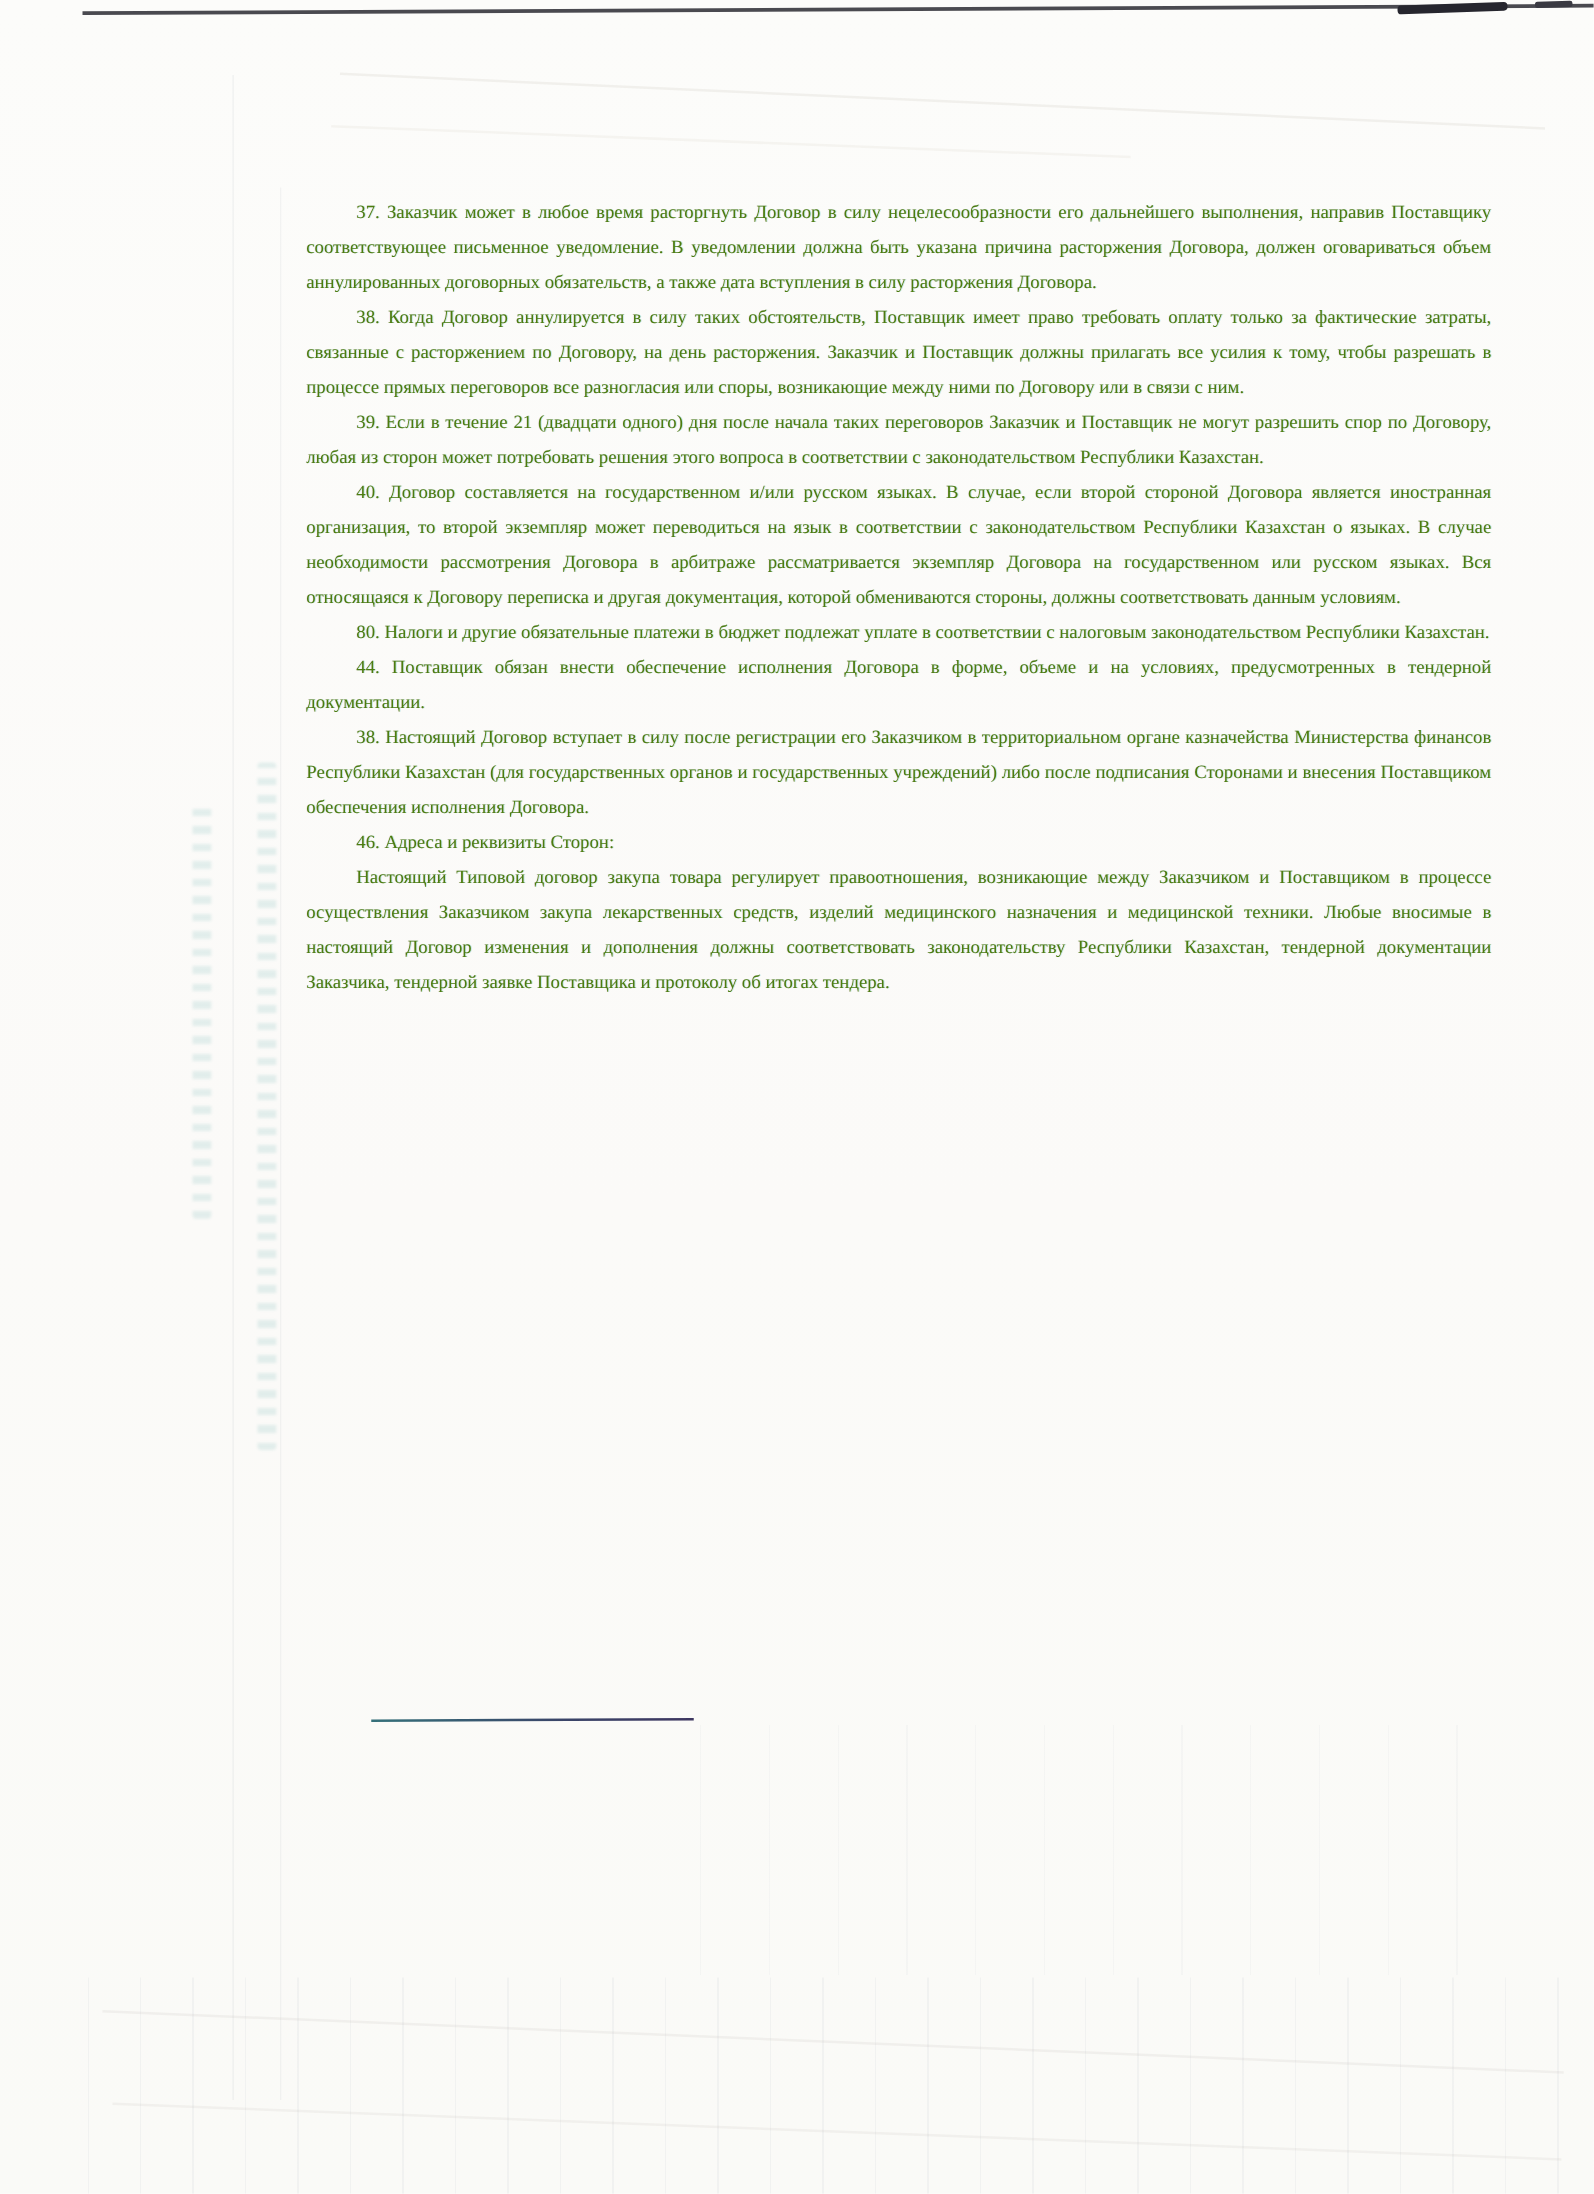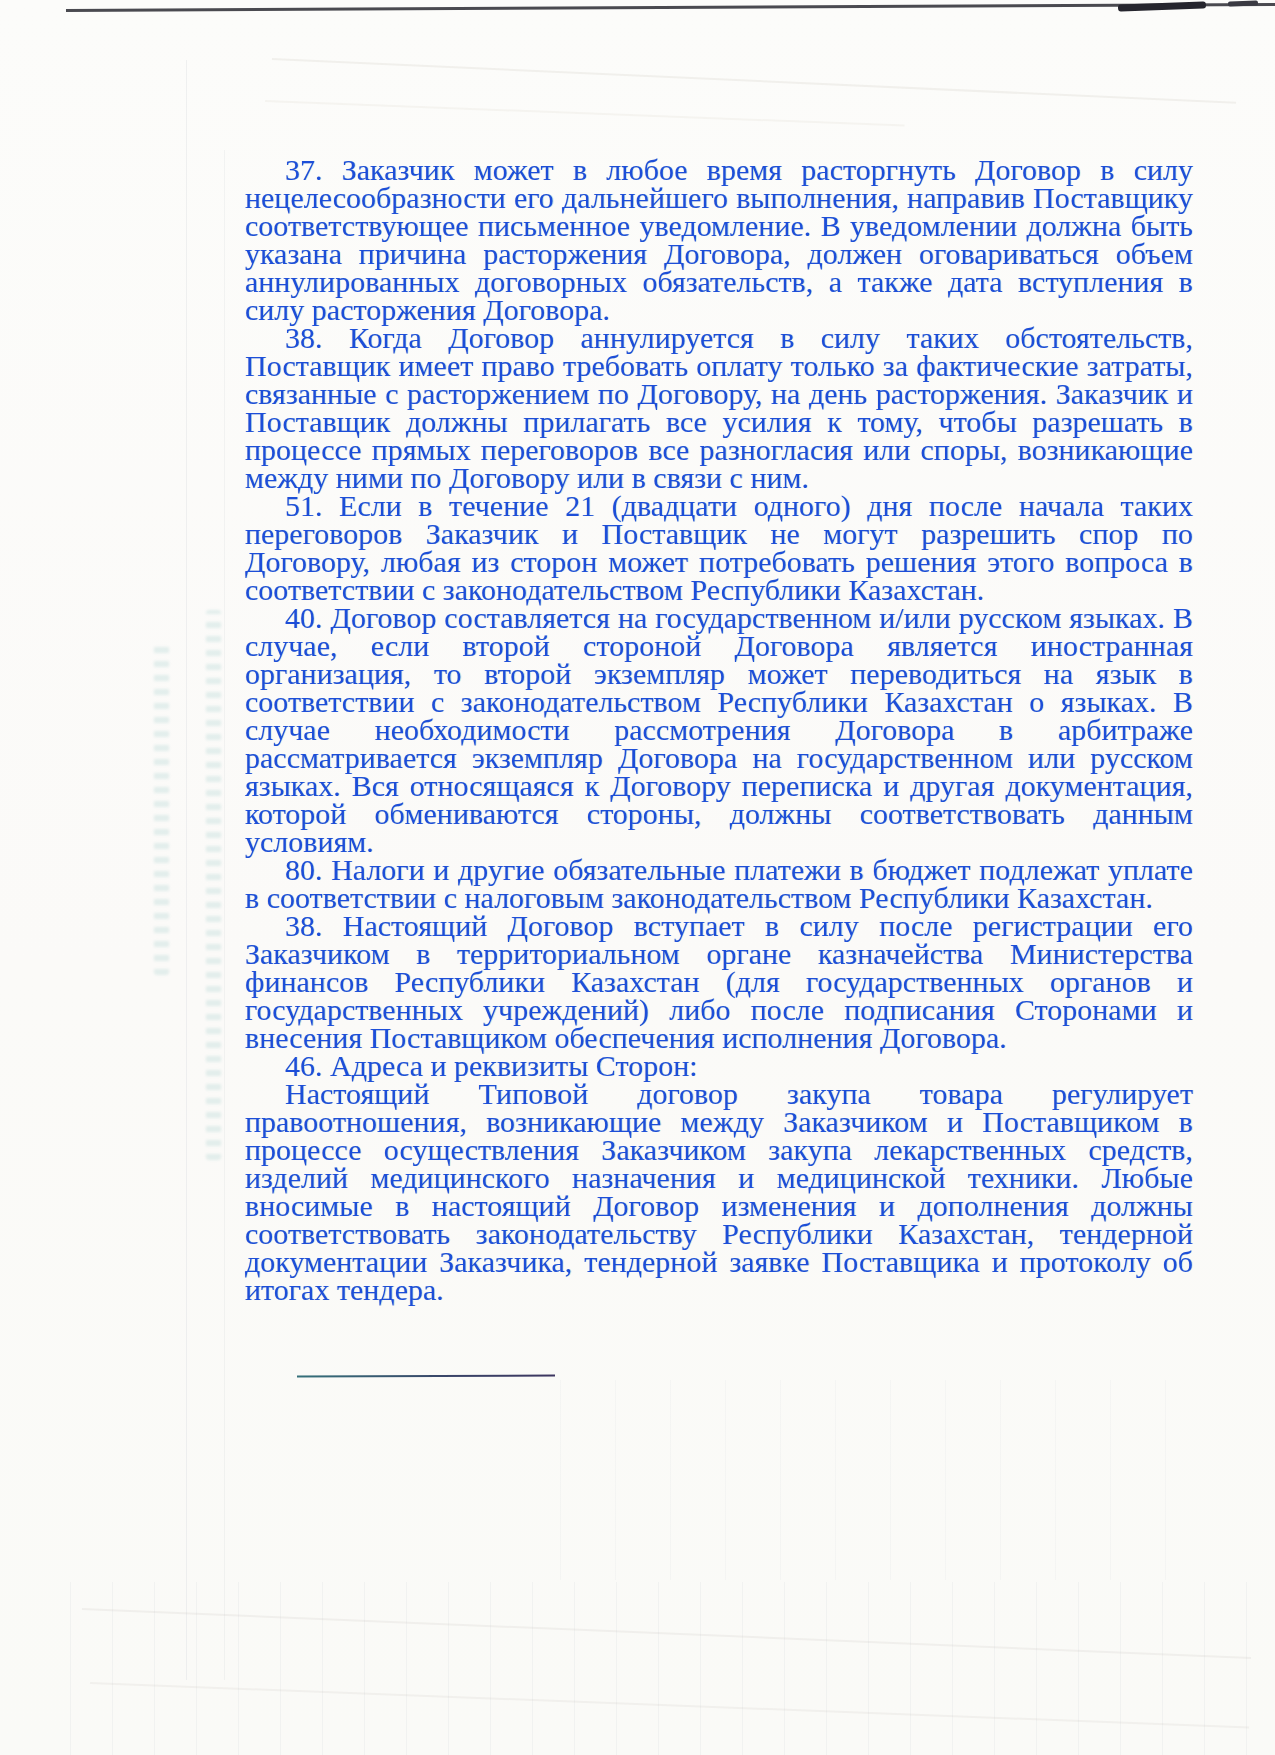--- a/index.html
+++ b/index.html
@@ -37,21 +37,21 @@
     background:repeating-linear-gradient(90deg,rgba(150,160,175,0.12) 0 1px,transparent 1px 55px);
   }
   .teal-text{
     background:repeating-linear-gradient(0deg,rgba(55,150,148,0.40) 0 6px,transparent 6px 14px);
     filter:blur(1.4px);opacity:0.32;border-radius:3px;
   }
 
   
   .textblock{
     position:absolute;left:245px;top:156px;width:948px;
-    font-size:30px;line-height:28px;color:#1d4ed8;text-align:justify;
+    font-size:15px;line-height:28px;color:#4d7c0f;text-align:justify;
     text-shadow:0.8px 0 rgba(0,165,175,0.22),-0.6px 0 rgba(190,40,90,0.10);
   }
   .para{margin:0;text-indent:40px;}
   .para .u{text-underline-offset:3px;}
   .blank-line{
     display:inline-block;width:147px;height:2px;
     border-bottom:2px solid #32305a;vertical-align:baseline;
     transform:translateY(-2px);
   }
 
@@ -78,23 +78,24 @@
   <div class="bleed teal-text" style="left:154px;top:645px;width:15px;height:330px;"></div>
   <div class="bleed teal-text" style="left:206px;top:610px;width:15px;height:550px;"></div>
   <div class="bleed grid-mid"></div>
   <div class="bleed grid-bottom"></div>
   <div class="bleed hline" style="left:82px;top:1608px;width:1170px;transform:rotate(2.4deg);opacity:.45;"></div>
   <div class="bleed hline" style="left:90px;top:1682px;width:1160px;transform:rotate(2.2deg);opacity:.4;"></div>
 
   <div class="textblock">
       <p class="para"><span>37. Заказчик может в любое время расторгнуть Договор в силу нецелесообразности его дальнейшего выполнения, направив Поставщику соответствующее письменное уведомление. В уведомлении должна быть указана причина расторжения Договора, должен оговариваться объем аннулированных договорных обязательств, а также дата вступления в силу расторжения Договора.</span></p>
       <p class="para"><span>38. Когда Договор аннулируется в силу таких обстоятельств, Поставщик имеет право требовать оплату только за фактические затраты, связанные с расторжением по Договору, на день расторжения. Заказчик и Поставщик должны прилагать все усилия к тому, чтобы разрешать в процессе прямых переговоров все разногласия или споры, возникающие между ними по Договору или в связи с ним.</span></p>
-      <p class="para"><span>51. Если в течение 21 (двадцати одного) дня после начала таких переговоров Заказчик и Поставщик не могут разрешить спор по Договору, любая из сторон может потребовать решения этого вопроса в соответствии с законодательством Республики Казахстан.</span></p>
+      <p class="para"><span>39. Если в течение 21 (двадцати одного) дня после начала таких переговоров Заказчик и Поставщик не могут разрешить спор по Договору, любая из сторон может потребовать решения этого вопроса в соответствии с законодательством Республики Казахстан.</span></p>
       <p class="para"><span>40. Договор составляется на государственном и/или русском языках. В случае, если второй стороной Договора является иностранная организация, то второй экземпляр может переводиться на язык в соответствии с законодательством Республики Казахстан о языках. В случае необходимости рассмотрения Договора в арбитраже рассматривается экземпляр Договора на государственном или русском языках. Вся относящаяся к Договору переписка и другая документация, которой обмениваются стороны, должны соответствовать данным условиям.</span></p>
       <p class="para"><span>80. Налоги и другие обязательные платежи в бюджет подлежат уплате в соответствии с </span><span class="u">налоговым</span><span> законодательством Республики Казахстан.</span></p>
+      <p class="para"><span>44. Поставщик обязан внести обеспечение исполнения Договора в форме, объеме и на условиях, предусмотренных в тендерной документации.</span></p>
       <p class="para"><span>38. Настоящий Договор вступает в силу после регистрации его Заказчиком в территориальном органе казначейства Министерства финансов Республики Казахстан (для государственных органов и государственных учреждений) либо после подписания Сторонами и внесения Поставщиком обеспечения исполнения Договора.</span></p>
       <p class="para"><span>46. Адреса и реквизиты Сторон:</span></p>
       <p class="para"><span>Настоящий Типовой договор закупа товара регулирует правоотношения, возникающие между Заказчиком и Поставщиком в процессе осуществления Заказчиком закупа лекарственных средств, изделий медицинского назначения и медицинской техники. Любые вносимые в настоящий Договор изменения и дополнения должны соответствовать законодательству Республики Казахстан, тендерной документации Заказчика, тендерной заявке Поставщика и протоколу об итогах тендера.</span></p>
     </div>
 
   <div class="signature-line"></div>
 
 </div>
 
 </body></html>

